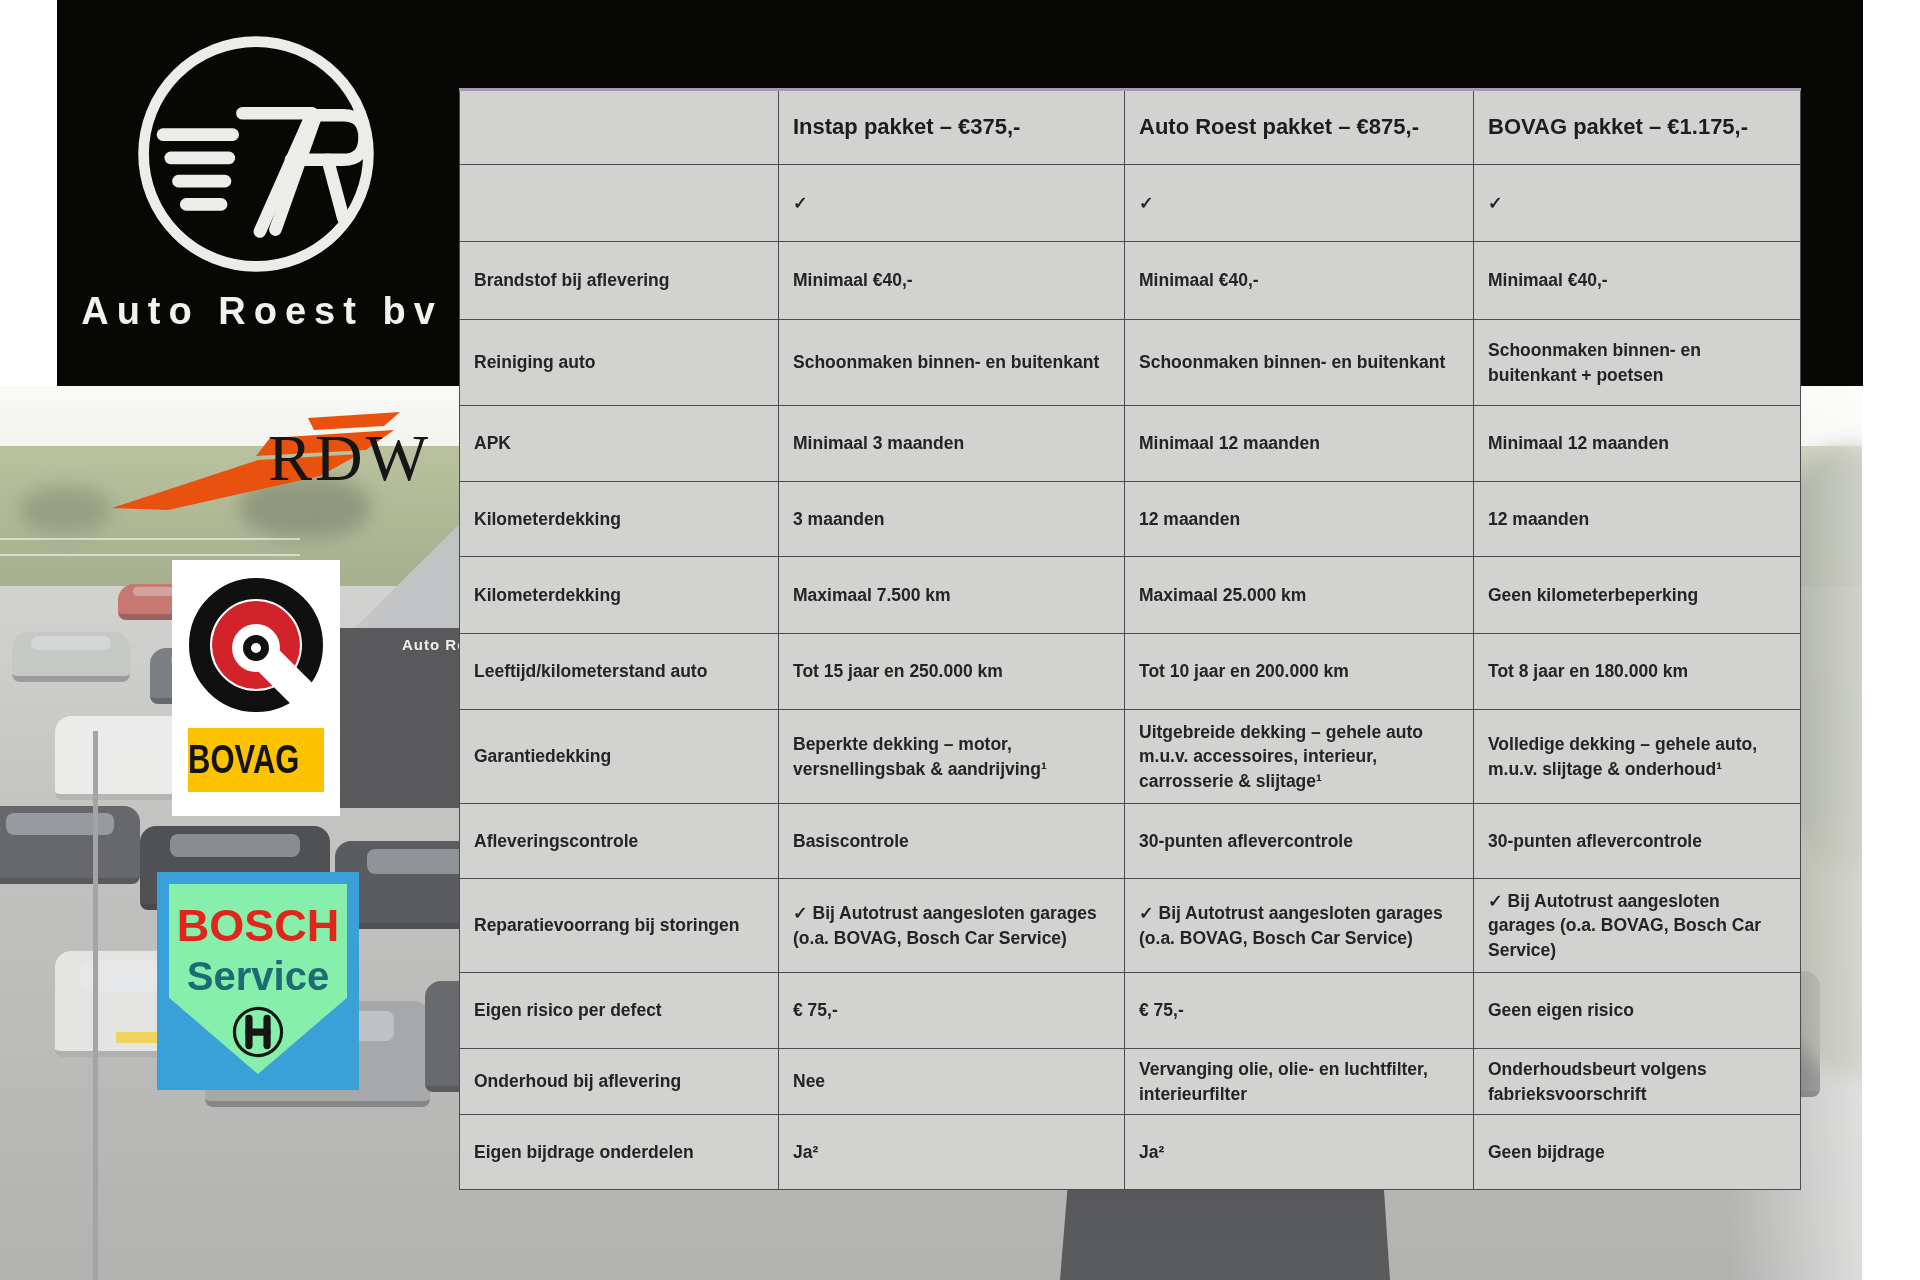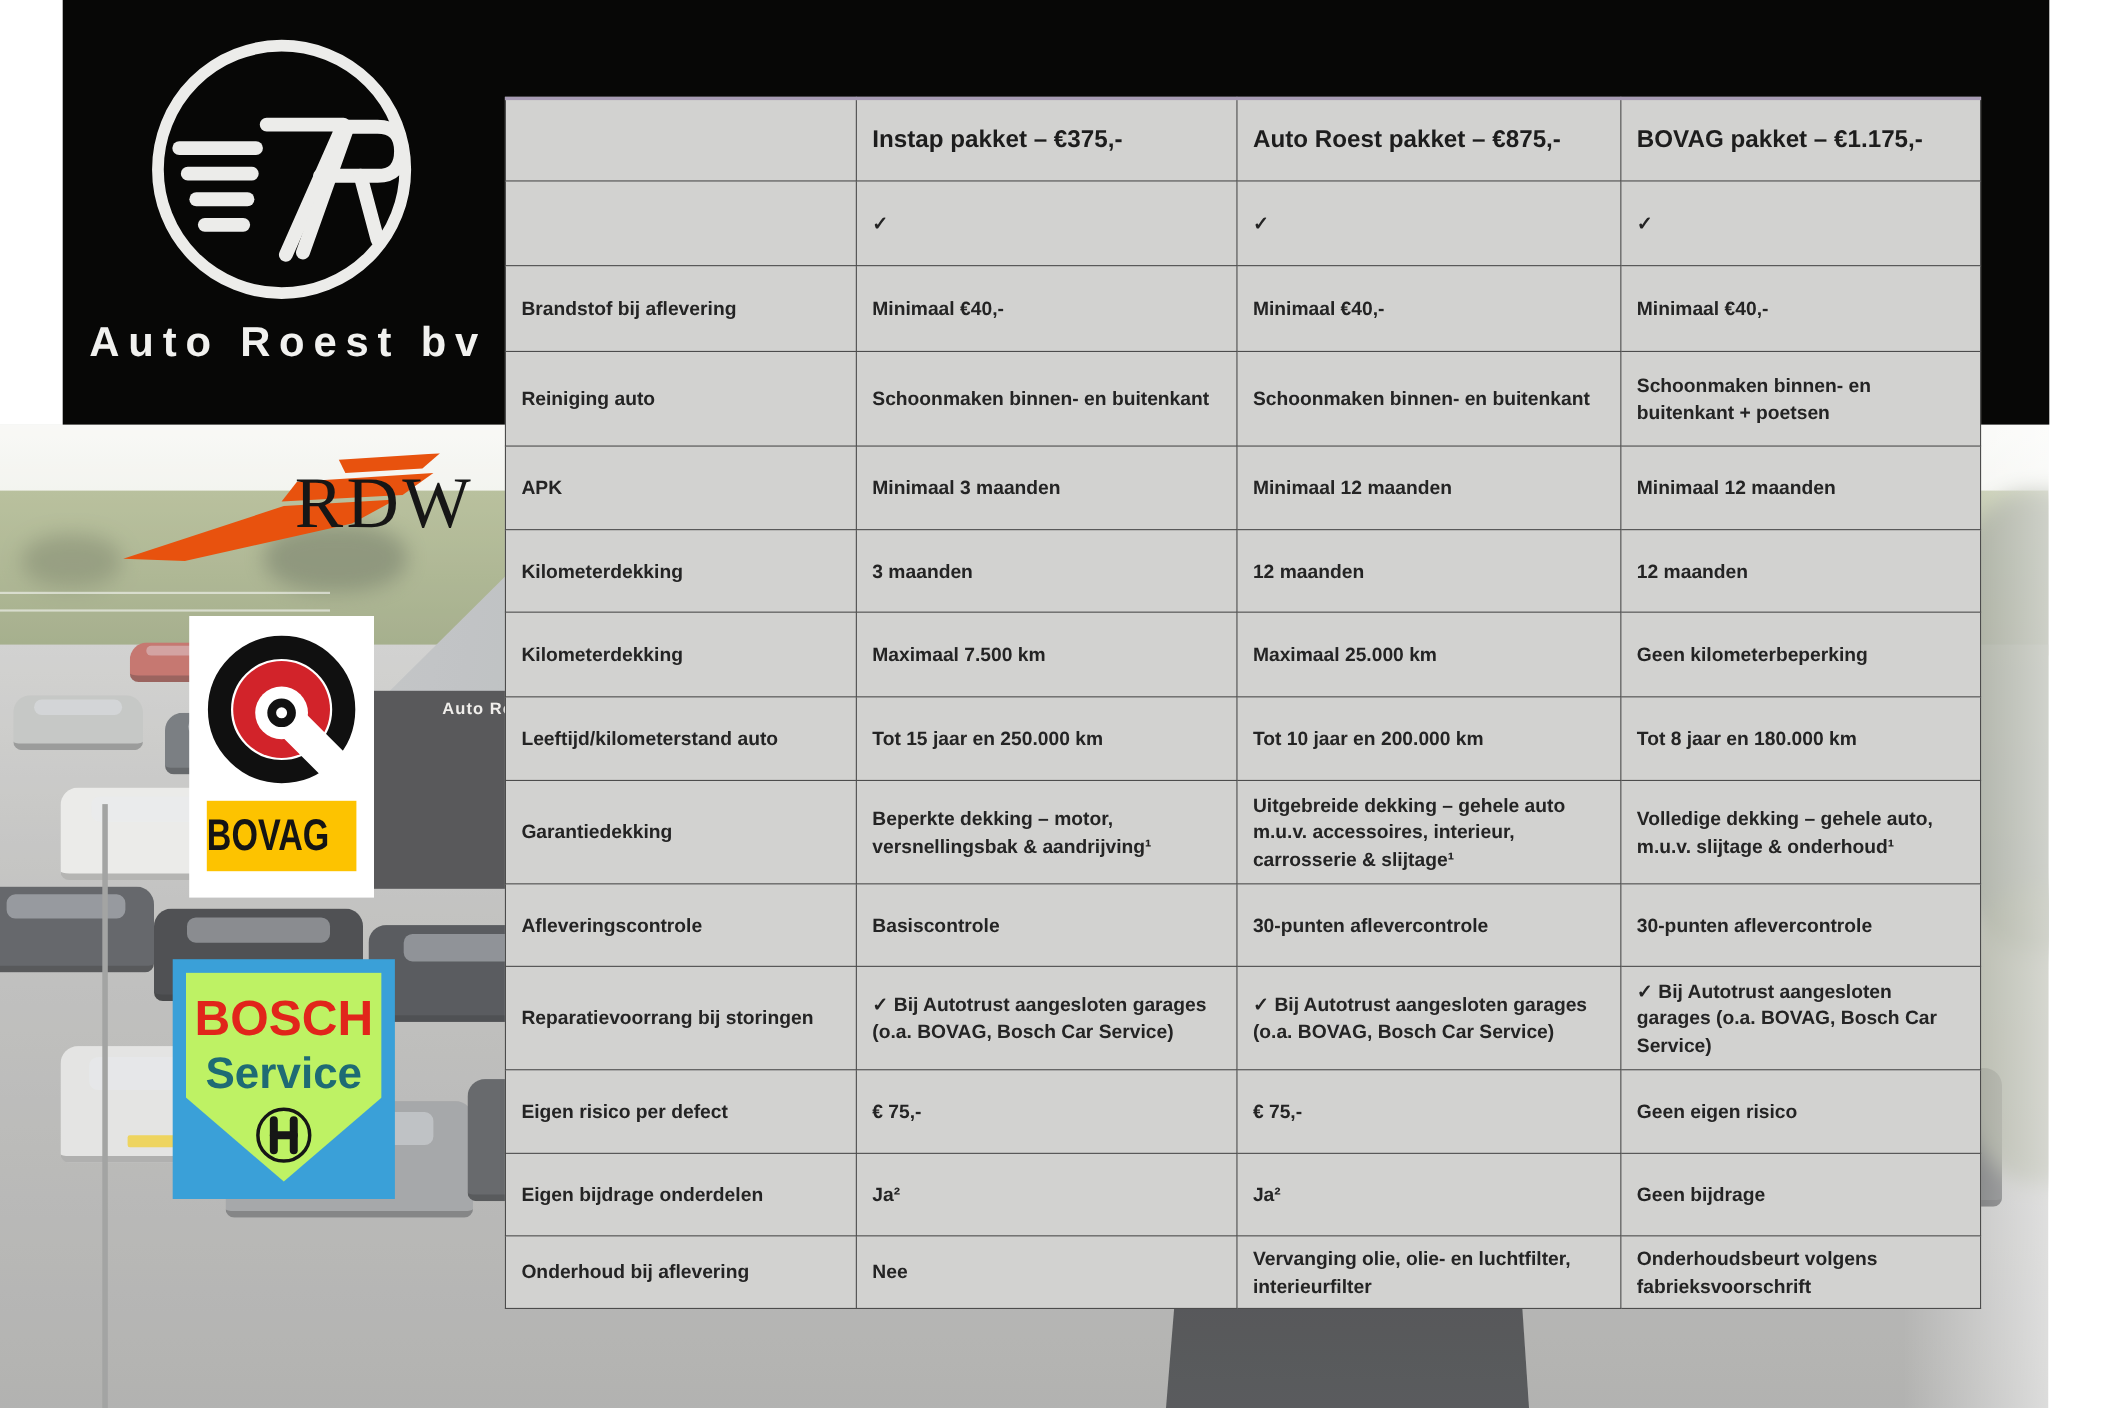--- a/index.html
+++ b/index.html
@@ -56,21 +56,21 @@
   .bovag-arm{position:absolute;left:75px;top:78px;width:104px;height:30px;background:#ffffff;
              border-radius:16px;transform:rotate(45deg);transform-origin:left center;margin-top:-15px;}
   .bovag-head{position:absolute;left:51px;top:54px;width:48px;height:48px;background:#ffffff;border-radius:50%;}
   .bovag-dot{position:absolute;left:11px;top:11px;width:10px;height:10px;border:8px solid #111111;border-radius:50%;}
   .bovag-band{width:136px;height:64px;margin:2px auto 0;background:#fdc300;
               display:flex;align-items:center;justify-content:flex-start;}
   .bovag-band span{font-size:31px;font-weight:800;color:#141414;transform:scaleY(1.3);letter-spacing:0;}
 
   
   .bosch{position:absolute;left:157px;top:872px;width:202px;height:218px;background:#3aa0d8;}
-  .bosch-shield{position:absolute;left:12px;top:12px;width:178px;height:196px;background:#bef264;
+  .bosch-shield{position:absolute;left:12px;top:12px;width:178px;height:196px;background:#86efac;
                 clip-path:polygon(0 0,100% 0,100% 58%,50% 97%,0 58%);text-align:center;}
   .bosch-word{margin-top:16px;font-size:45px;font-weight:800;color:#e1251b;letter-spacing:0;}
   .bosch-service{margin-top:2px;font-size:40px;font-weight:bold;color:#1e6b74;}
   .bosch-shield svg{margin-top:4px;}
 
   
   table.pkg{position:absolute;left:459px;top:88px;width:1341px;border-collapse:collapse;
             table-layout:fixed;background:#d2d2d0;border-top:3px solid #a79bb4;}
   table.pkg col.c0{width:319px;} table.pkg col.c1{width:346px;}
   table.pkg col.c2{width:349px;} table.pkg col.c3{width:327px;}
@@ -262,28 +262,28 @@
         <td>✓ Bij Autotrust aangesloten garages (o.a. BOVAG, Bosch Car Service)</td>
         <td>✓ Bij Autotrust aangesloten garages (o.a. BOVAG, Bosch Car Service)</td>
         <td>✓ Bij Autotrust aangesloten garages (o.a. BOVAG, Bosch Car Service)</td>
       </tr>
       <tr style="height:76px">
         <td>Eigen risico per defect</td>
         <td>€ 75,-</td>
         <td>€ 75,-</td>
         <td>Geen eigen risico</td>
       </tr>
-      <tr style="height:75px">
-        <td>Eigen bijdrage onderdelen</td>
-        <td>Ja²</td>
-        <td>Ja²</td>
-        <td>Geen bijdrage</td>
-      </tr>
       <tr style="height:66px">
         <td>Onderhoud bij aflevering</td>
         <td>Nee</td>
         <td>Vervanging olie, olie- en luchtfilter, interieurfilter</td>
         <td>Onderhoudsbeurt volgens fabrieksvoorschrift</td>
       </tr>
+      <tr style="height:75px">
+        <td>Eigen bijdrage onderdelen</td>
+        <td>Ja²</td>
+        <td>Ja²</td>
+        <td>Geen bijdrage</td>
+      </tr>
     </tbody>
   </table>
 
 </div>
 
 </body></html>

